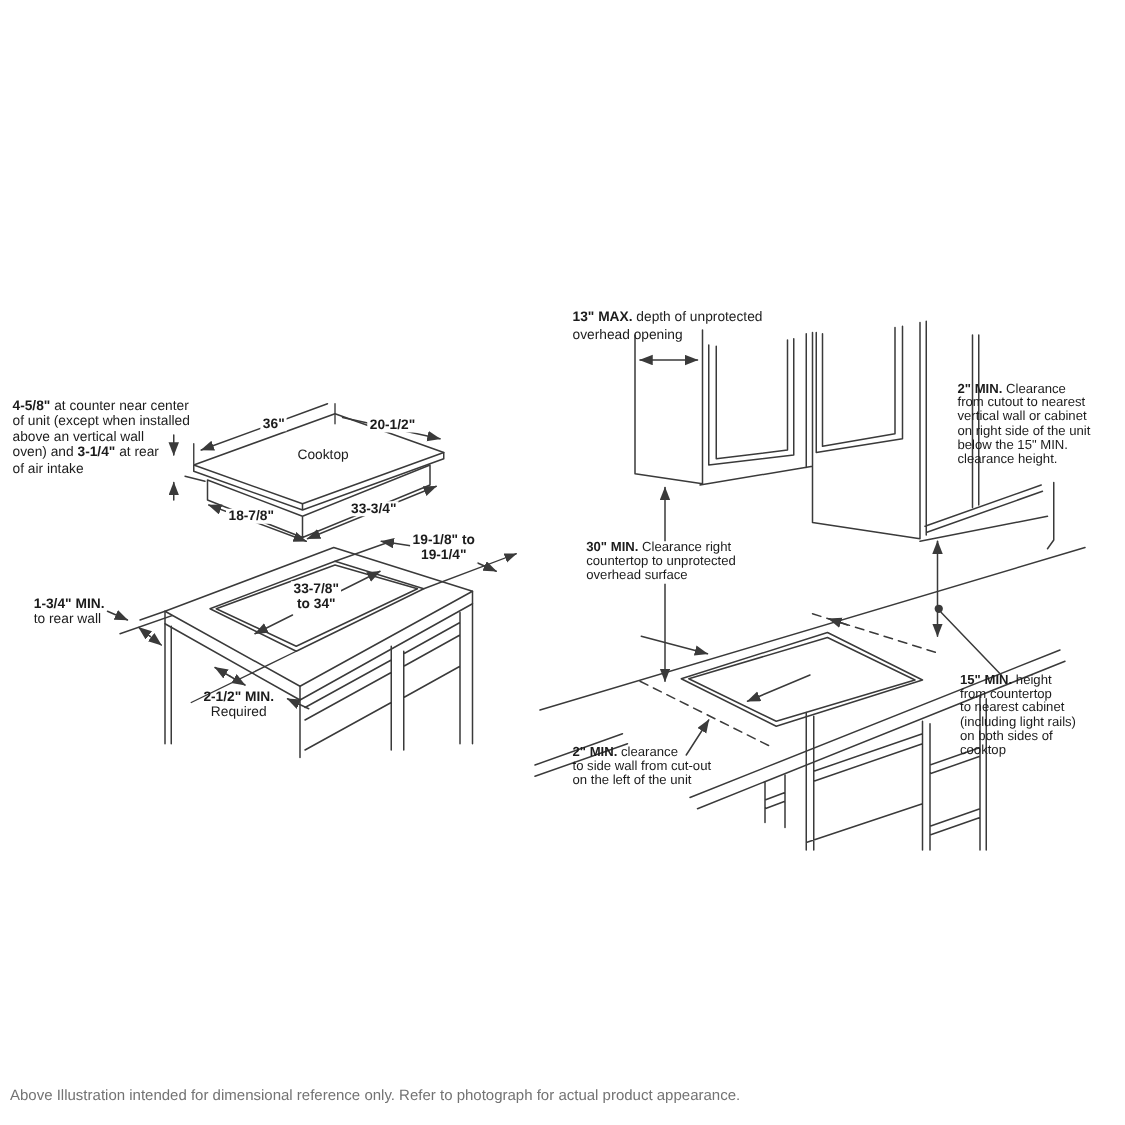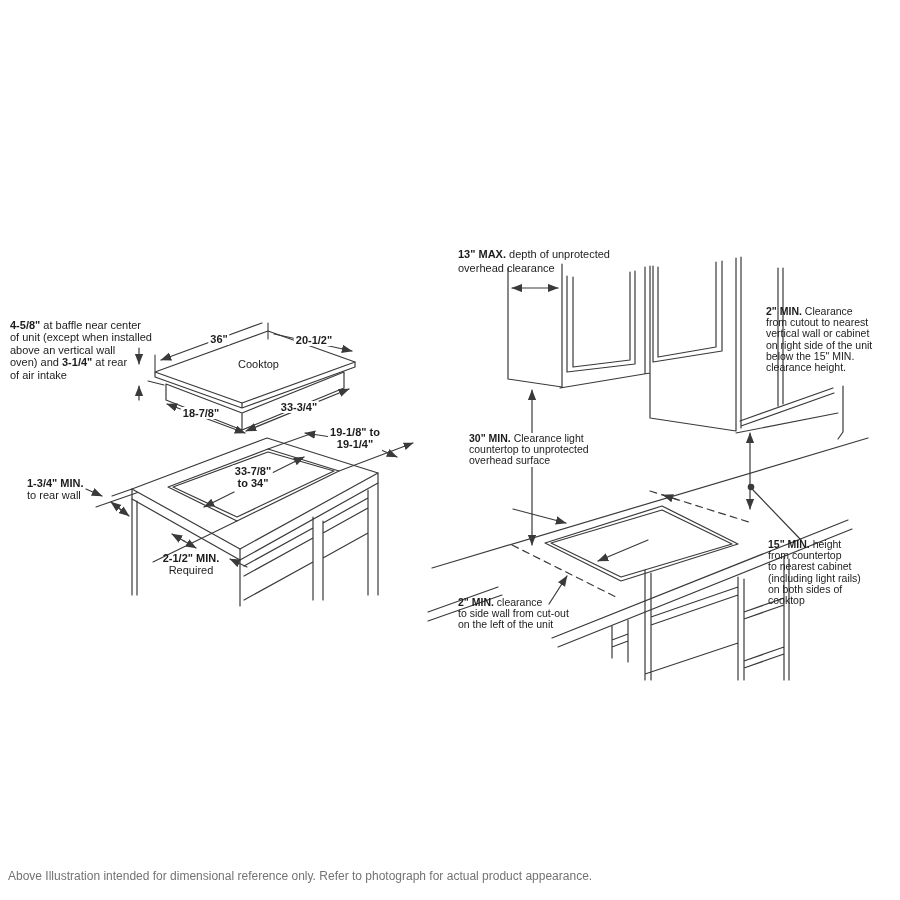--- a/index.html
+++ b/index.html
@@ -85,21 +85,21 @@
     <line class="ln" x1="532" y1="390" x2="532" y2="545" marker-start="url(#ah)" marker-end="url(#ah)"></line>
     <line class="ln" x1="750" y1="433" x2="750" y2="509" marker-start="url(#ah)" marker-end="url(#ah)"></line>
     <circle cx="751" cy="487" r="3.3" fill="#3a3a3a"></circle>
     <line class="ln" x1="753" y1="490" x2="801" y2="540"></line>
 
     <path class="ln" d="M612,626 V658 M628,620 V662 M645,570 V680 M651,573 V680 M738,577 V680 M744,579 V680 M784,557 V680 M789,559 V680 M651,617 L738,587 M651,625 L738,595 M645,674 L738,643 M744,612 L784,598 M744,619 L784,605 M744,661 L784,647 M744,668 L784,654 M612,640 L628,634 M612,647 L628,641"></path>
   </g>
 </svg>
 
   <div class="lbl" style="left:10px;top:319px;width:160px">
-      <div><span class="bold">4-5/8"</span><span> at baffle near center</span></div>
+      <div><span class="bold">4-5/8"</span><span> at counter near center</span></div>
       <div><span>of unit (except when installed</span></div>
       <div><span>above an vertical wall</span></div>
       <div><span>oven) and </span><span class="bold">3-1/4"</span><span> at rear</span></div>
       <div><span>of air intake</span></div>
     </div>
   <div class="lbl" style="left:238px;top:358px"><span>Cooktop</span></div>
   <div class="lbl ctr bg bold" style="left:219px;top:333px"><span>36"</span></div>
   <div class="lbl ctr bg bold" style="left:314px;top:334px"><span>20-1/2"</span></div>
   <div class="lbl ctr bg bold" style="left:201px;top:407px"><span>18-7/8"</span></div>
   <div class="lbl ctr bg bold" style="left:299px;top:401px"><span>33-3/4"</span></div>
@@ -116,32 +116,32 @@
       <div><span class="bold">19-1/8" to</span></div>
       <div><span class="bold">19-1/4"</span></div>
     </div>
   <div class="lbl ctr" style="left:191px;top:552px">
       <div><span class="bold">2-1/2" MIN.</span></div>
       <div><span>Required</span></div>
     </div>
 
   <div class="lbl" style="left:458px;top:248px;line-height:13.5px">
       <div><span class="bold">13" MAX.</span><span> depth of unprotected</span></div>
-      <div><span>overhead clearance</span></div>
+      <div><span>overhead opening</span></div>
     </div>
   <div class="lbl sm" style="left:766px;top:306px">
       <div><span class="bold">2" MIN.</span><span> Clearance</span></div>
       <div><span>from cutout to nearest</span></div>
       <div><span>vertical wall or cabinet</span></div>
       <div><span>on right side of the unit</span></div>
       <div><span>below the 15" MIN.</span></div>
       <div><span>clearance height.</span></div>
     </div>
   <div class="lbl sm bg" style="left:467px;top:433px">
-      <div><span class="bold">30" MIN.</span><span> Clearance light</span></div>
+      <div><span class="bold">30" MIN.</span><span> Clearance right</span></div>
       <div><span>countertop to unprotected</span></div>
       <div><span>overhead surface</span></div>
     </div>
   <div class="lbl sm" style="left:458px;top:597px">
       <div><span class="bold">2" MIN.</span><span> clearance</span></div>
       <div><span>to side wall from cut-out</span></div>
       <div><span>on the left of the unit</span></div>
     </div>
   <div class="lbl sm" style="left:768px;top:539px">
       <div><span class="bold">15" MIN.</span><span> height</span></div>

